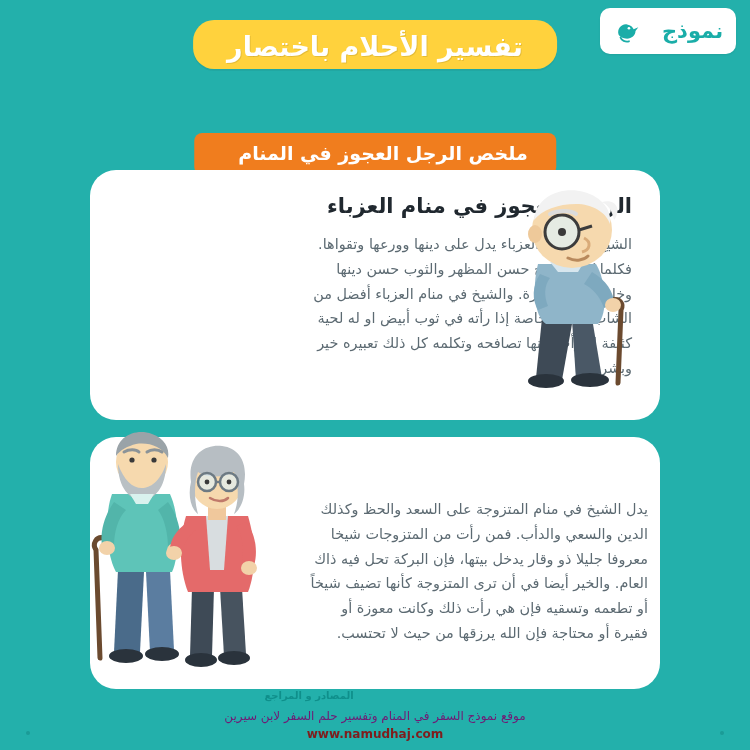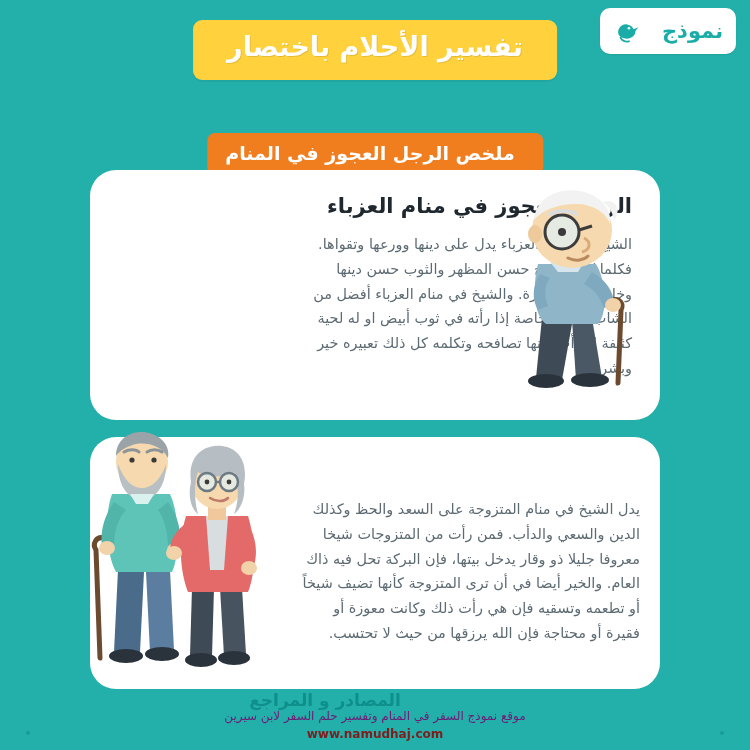--- a/index.html
+++ b/index.html
@@ -49,41 +49,41 @@
     display: block;
   }
 
   
   .title-banner {
     position: absolute;
     top: 20px;
     left: 50%;
     transform: translateX(-50%);
     background: #ffd23d;
-    border-radius: 9px;
-    padding: 11px 34px 18px 34px;
+    border-radius: 21px;
+    padding: 11px 34px 7px 34px;
     box-shadow: 0 2px 0 rgba(0,0,0,0.05);
   }
   .title-banner span {
     color: #ffffff;
     font-size: 27px;
     font-weight: bold;
     text-shadow: 1px 1px 0 rgba(0,0,0,0.10);
     white-space: nowrap;
   }
 
   
   .sub-banner {
     position: absolute;
     top: 133px;
     left: 50%;
     transform: translateX(-50%);
     background: #f07d1e;
     border-radius: 8px;
-    padding: 9px 28px 11px 18px;
+    padding: 9px 28px 11px 44px;
   }
   .sub-banner span {
     color: #ffffff;
     font-size: 19px;
     font-weight: bold;
     white-space: nowrap;
   }
 
   
   .card {
@@ -123,21 +123,21 @@
     line-height: 1.72;
     text-align: right;
     direction: rtl;
   }
   .card1 .card-body {
     right: 28px;
     top: 62px;
     width: 330px;
   }
   .card2 .card-body {
-    right: 20px;
+    right: 12px;
     top: 60px;
     width: 345px;
   }
 
   
   .illus {
     position: absolute;
   }
   .illus1 {
     top: 168px;
@@ -160,23 +160,22 @@
     width: 750px;
     height: 66px;
     text-align: center;
   }
   .footer-title {
     position: absolute;
     top: 6px;
     left: 0;
     width: 618px;
     color: #0f8f8b;
-    font-size: 17px;
-    font-weight: bold;
-    padding-left: 16px;
+    font-size: 10px;
+    font-weight: bold;
   }
   .footer-line {
     position: absolute;
     top: 25px;
     left: 0;
     width: 750px;
     color: #701a75;
     font-size: 12px;
   }
   .footer-url {

